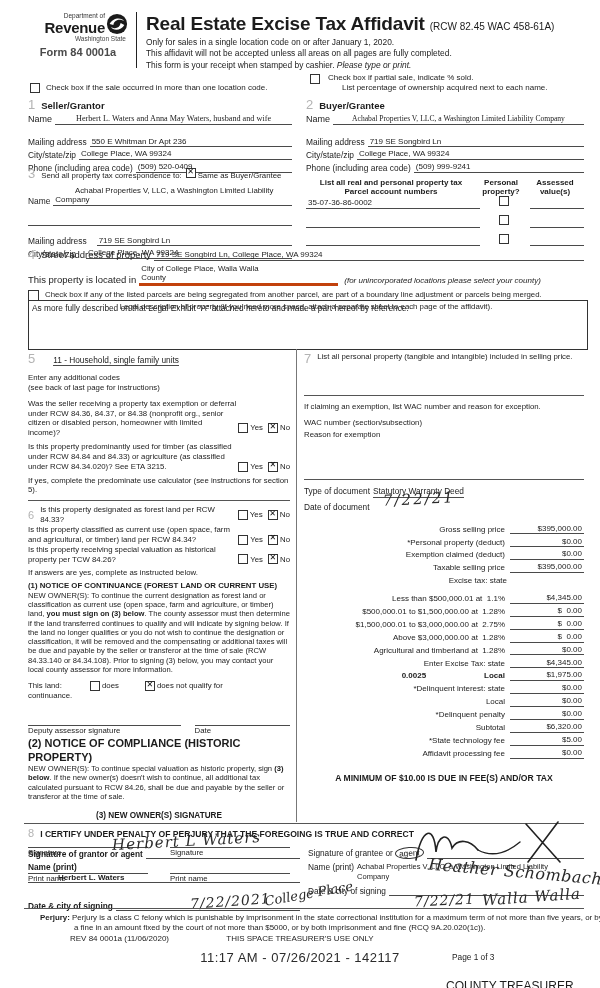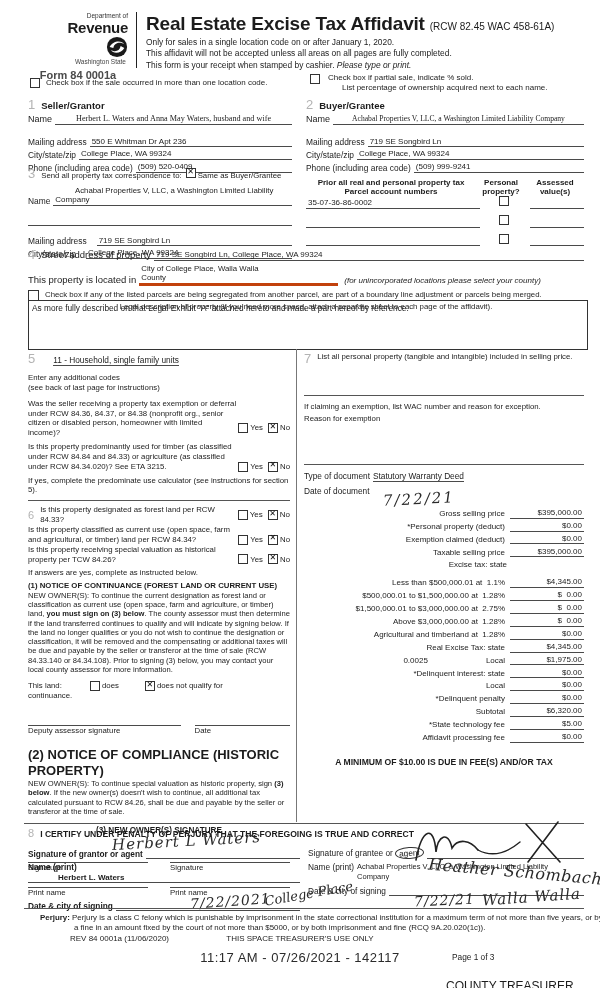--- a/index.html
+++ b/index.html
@@ -37,21 +37,21 @@
   .circled{border:1.2px solid #333;border-radius:50%;padding:0 3px;display:inline-block;transform:rotate(-3deg);}
   .pn{font-size:7.5px;line-height:1.25;}
 </style>
 </head>
 <body>
 
 <div class="page">
 
   <div class="abs logo-wrap" style="top:12px;left:26px;width:560px;">
     <div style="width:104px;flex:none;text-align:center;">
-      <div style="display:flex;justify-content:flex-end;align-items:flex-end;padding-right:2px;flex-direction:column;">
+      <div style="display:flex;justify-content:flex-end;align-items:center;padding-right:2px;">
         <div style="text-align:right;">
           <div style="font-size:6.5px;color:#333;">Department of</div>
           <div style="font-size:15px;font-weight:bold;letter-spacing:-0.3px;line-height:1;">Revenue</div>
         </div>
         <svg width="22" height="22" viewBox="0 0 24 24" style="margin-left:1px;margin-top:1px;">
           <circle cx="12" cy="12" r="11" fill="#1a1a1a"></circle>
           <path d="M4 12 C 7 5, 17 4, 20 9 C 16 6, 9 7, 8 13 Z" fill="#fff"></path>
           <path d="M20 13 C 17 19, 8 20, 5 15 C 9 18, 15 17, 16 11 Z" fill="#fff"></path>
         </svg>
       </div>
@@ -64,21 +64,21 @@
         <span class="title-big">Real Estate Excise Tax Affidavit</span>
         <span class="rcw">(RCW 82.45 WAC 458-61A)</span>
       </div>
       <div class="sub">Only for sales in a single location code on or after January 1, 2020.</div>
       <div class="sub">This affidavit will not be accepted unless all areas on all pages are fully completed.</div>
       <div class="sub"><span>This form is your receipt when stamped by cashier. </span><span class="i">Please type or print.</span></div>
     </div>
   </div>
 
   <div class="abs" style="top:73px;left:30px;width:556px;display:flex;">
-    <div style="width:50%;display:flex;align-items:center;">
+    <div style="width:50%;display:flex;align-items:flex-end;">
       <span class="cb" style="margin-top:1px;margin-right:6px;"></span>
       <span style="font-size:8px;">Check box if the sale occurred in more than one location code.</span>
     </div>
     <div style="width:50%;display:flex;align-items:flex-start;padding-left:4px;">
       <span class="cb" style="margin-top:1px;margin-right:8px;"></span>
       <span style="font-size:8px;">
         <span>Check box if partial sale, indicate % sold.</span><br>
         <span style="padding-left:14px;">List percentage of ownership acquired next to each name.</span>
       </span>
     </div>
@@ -123,21 +123,21 @@
     <div class="r" style="margin-top:2px;">
         <span class="lbl" style="font-size:8.4px;">City/state/zip</span>
         <span class="fill">College Place, WA  99324</span>
       </div>
     <div class="r" style="margin-top:2px;">
         <span class="lbl" style="font-size:8.4px;">Phone (including area code)</span>
         <span class="fill">(509) 999-9241</span>
       </div>
 
     <div style="display:flex;margin-top:5px;">
-      <div class="col2head" style="flex:1;"><span>Prior all real and personal property tax</span><br><span>Parcel account numbers</span></div>
+      <div class="col2head" style="flex:1;"><span>List all real and personal property tax</span><br><span>Parcel account numbers</span></div>
       <div class="col2head" style="width:50px;flex:none;"><span>Personal</span><br><span>property?</span></div>
       <div class="col2head" style="width:58px;flex:none;"><span>Assessed</span><br><span>value(s)</span></div>
     </div>
     <div class="r" style="">
       <span class="fill">35-07-36-86-0002</span>
       <span style="width:50px;flex:none;text-align:center;"><span class="cb"></span></span>
       <span class="ul" style="width:54px;flex:none;"></span>
     </div>
     <div class="r" style="margin-top:6px;">
       <span class="fill"></span>
@@ -290,21 +290,21 @@
       <div style="flex:1.6;margin-right:14px;">
           <div class="ul">&nbsp;</div>
           <div class="q">Deputy assessor signature</div>
         </div>
       <div style="flex:1;">
           <div class="ul">&nbsp;</div>
           <div class="q">Date</div>
         </div>
     </div>
 
-    <div class="para b" style="margin-top:12px;font-size:13px;">(2) NOTICE OF COMPLIANCE (HISTORIC PROPERTY)</div>
+    <div class="para b" style="margin-top:2px;font-size:11px;">(2) NOTICE OF COMPLIANCE (HISTORIC PROPERTY)</div>
     <div class="para"><span>NEW OWNER(S): To continue special valuation as historic property, sign </span><span class="b">(3) below</span><span>. If the new owner(s) doesn't wish to continue, all additional tax calculated pursuant to RCW 84.26, shall be due and payable by the seller or transferor at the time of sale.</span></div>
 
     <div class="b" style="margin-top:10px;text-align:center;font-size:8.2px;">(3) NEW OWNER(S) SIGNATURE</div>
 
     <div style="display:flex;margin-top:16px;">
       <div style="flex:1;margin-right:22px;">
           <div class="ul">&nbsp;</div>
           <div class="q">Signature</div>
         </div>
       <div style="flex:1;">
@@ -324,20 +324,21 @@
     </div>
   </div>
 
   <div class="abs" style="top:352px;left:304px;width:280px;">
     <div style="display:flex;align-items:flex-start;">
       <span class="sn">7</span>
       <span class="q" style="flex:1;">List all personal property (tangible and intangible) included in selling price.</span>
     </div>
     <div class="hr" style="margin:30px 0 6px 0;"></div>
     <div class="q">If claiming an exemption, list WAC number and reason for exception.</div>
+    <div class="q" style="margin-top:6px;">WAC number (section/subsection)</div>
     <div class="q" style="margin-top:2px;">Reason for exemption</div>
     <div class="hr" style="margin:40px 0 6px 0;"></div>
     <div class="rb">
         <span class="lbl" style="font-size:8.3px;">Type of document</span>
         <span class="ul" style="font-size:8.3px;">Statutory Warranty Deed</span>
       </div>
     <div class="rb" style="margin-top:4px;height:18px;">
         <span class="lbl" style="font-size:8.3px;">Date of document</span>
       </div>
 
@@ -375,25 +376,25 @@
         </div>
       <div class="taxrow">
           <span class="taxlbl">Above $3,000,000.00 at&nbsp; 1.28%</span>
           <span class="taxval">$&nbsp;&nbsp;0.00</span>
         </div>
       <div class="taxrow">
           <span class="taxlbl">Agricultural and timberland at&nbsp; 1.28%</span>
           <span class="taxval">$0.00</span>
         </div>
       <div class="taxrow">
-          <span class="taxlbl">Real Excise Tax: state</span>
+          <span class="taxlbl">Enter Excise Tax: state</span>
           <span class="taxval">$4,345.00</span>
         </div>
       <div class="taxrow">
-        <span class="taxlbl" style="display:flex;justify-content:flex-end;">
+        <span class="taxlbl" style="display:flex;justify-content:flex-end;font-weight:bold;">
             <span>0.0025</span>
             <span style="width:58px;"></span>
             <span>Local</span>
           </span>
         <span class="taxval">$1,975.00</span>
       </div>
       <div class="taxrow">
           <span class="taxlbl">*Delinquent interest: state</span>
           <span class="taxval">$0.00</span>
         </div>

